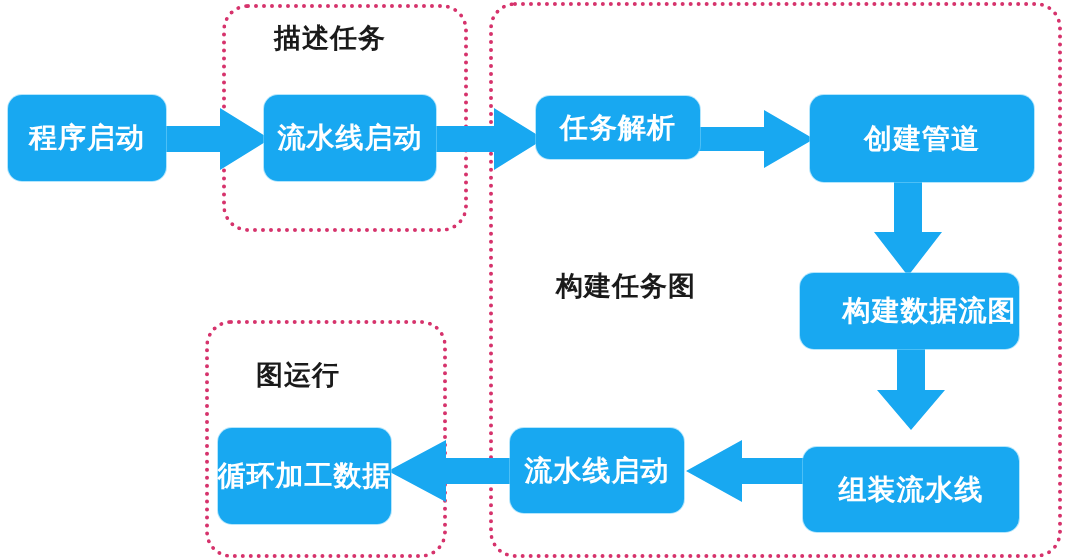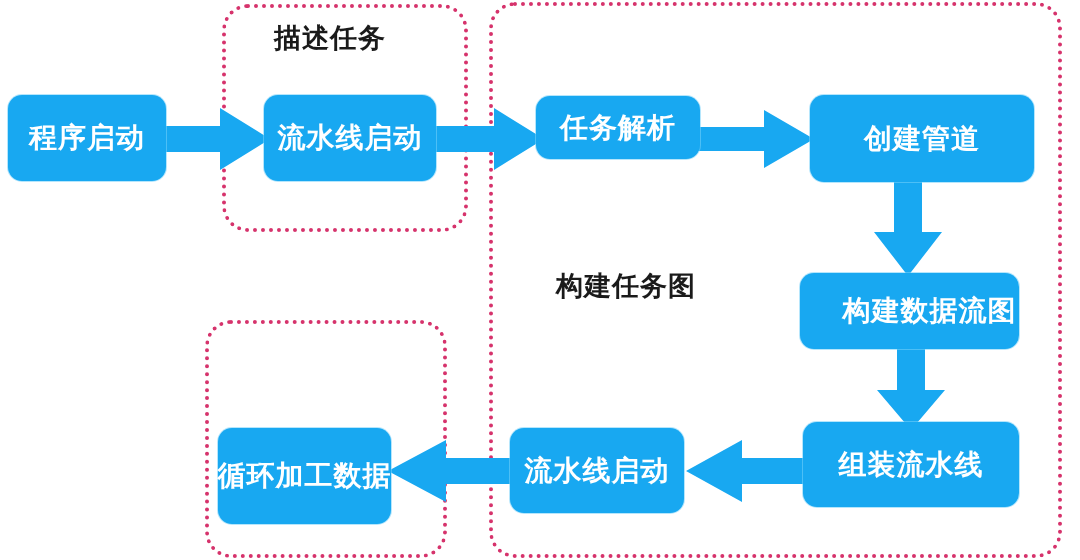--- a/index.html
+++ b/index.html
@@ -70,20 +70,21 @@
   <div class="group" style="left:222px; top:4px; width:246px; height:228px;"></div>
 
   <div class="group" style="left:489px; top:2px; width:573px; height:556px;"></div>
 
   <div class="group" style="left:205px; top:320px; width:242px; height:238px;"></div>
 
   <div class="group-label" style="left:274px; top:20px;">描述任务</div>
 
   <div class="group-label" style="left:556px; top:268px;">构建任务图</div>
 
+  <div class="group-label" style="left:256px; top:357px;">图运行</div>
 
   <div class="arrow" style="left:158px; top:108px;">
     <svg width="112" height="62" viewBox="0 0 112 62">
       <path d="M0,18 L62,18 L62,0 L112,31 L62,62 L62,44 L0,44 Z" fill="#18a8f1"></path>
     </svg>
   </div>
 
   <div class="arrow" style="left:434px; top:108px;">
     <svg width="110" height="62" viewBox="0 0 110 62">
       <path d="M0,18 L60,18 L60,0 L110,31 L60,62 L60,44 L0,44 Z" fill="#18a8f1"></path>
@@ -123,19 +124,19 @@
   <div class="node" style="left:8px; top:95px; width:158px; height:86px;">程序启动</div>
 
   <div class="node" style="left:264px; top:95px; width:172px; height:86px;">流水线启动</div>
 
   <div class="node" style="left:536px; top:96px; width:164px; height:63px;">任务解析</div>
 
   <div class="node" style="left:810px; top:95px; width:224px; height:87px;text-align:right;">创建管道</div>
 
   <div class="node" style="left:800px; top:273px; width:219px; height:76px;padding-left:40px;">构建数据流图</div>
 
-  <div class="node" style="left:803px; top:422px; width:216px; height:85px;">组装流水线</div>
+  <div class="node" style="left:803px; top:447px; width:216px; height:85px;">组装流水线</div>
 
   <div class="node" style="left:510px; top:428px; width:174px; height:85px;">流水线启动</div>
 
   <div class="node" style="left:218px; top:428px; width:173px; height:96px;font-family:Liberation Serif, serif;">循环加工数据</div>
 
 </div>
 
 </body></html>

